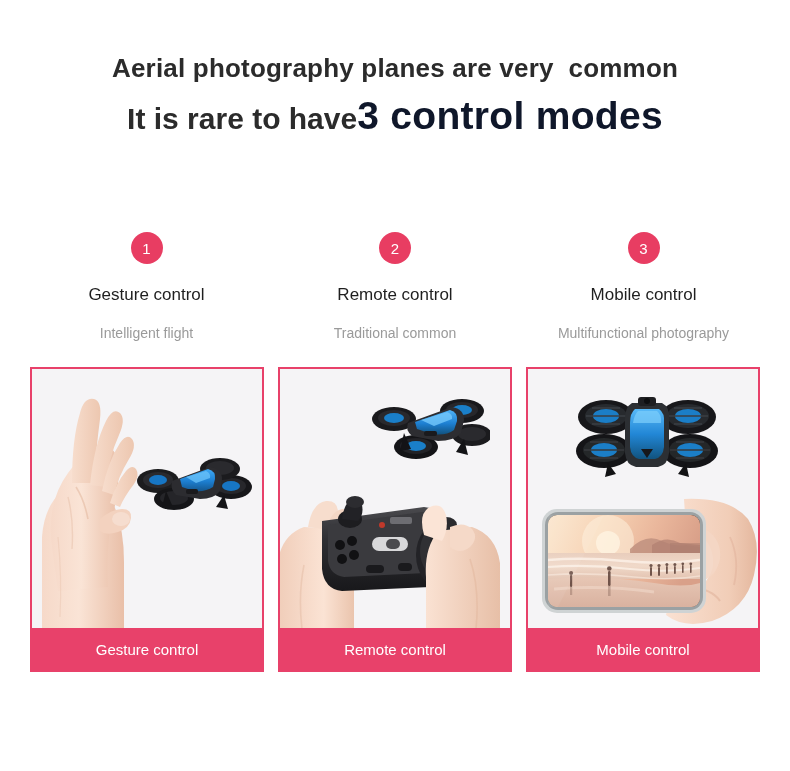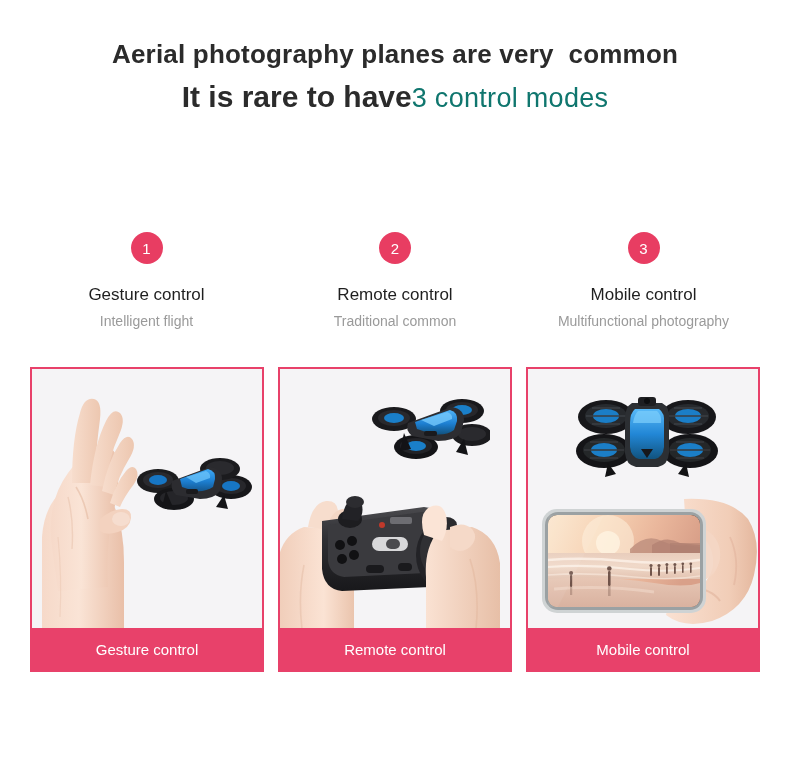--- a/index.html
+++ b/index.html
@@ -8,21 +8,21 @@
     width: 790px;
     height: 771px;
     background: #ffffff;
     font-family: "Liberation Sans", sans-serif;
     overflow: hidden;
     position: relative;
   }
 
   
   .headline {
-    padding-top: 38px;
+    padding-top: 52px;
     text-align: center;
   }
   .headline-line1 {
     font-size: 26px;
     font-weight: bold;
     color: #2b2b2b;
     letter-spacing: 0.2px;
     line-height: 1.25;
     white-space: pre;
   }
@@ -31,23 +31,23 @@
     line-height: 1.2;
     white-space: nowrap;
   }
   .headline-plain {
     font-size: 30px;
     font-weight: bold;
     color: #2b2b2b;
     vertical-align: baseline;
   }
   .headline-accent {
-    font-size: 27px;
-    font-weight: normal;
-    color: #0f766e;
+    font-size: 39px;
+    font-weight: bold;
+    color: #0f172a;
     vertical-align: baseline;
     letter-spacing: 0.3px;
   }
 
   
   .columns {
     position: absolute;
     top: 232px;
     left: 30px;
     width: 730px;
@@ -72,21 +72,21 @@
     justify-content: center;
     line-height: 1;
   }
   .step-title {
     margin-top: 21px;
     font-size: 17px;
     color: #1f1f1f;
     white-space: nowrap;
   }
   .step-sub {
-    margin-top: 8px;
+    margin-top: 20px;
     font-size: 14px;
     color: #9a9a9a;
     white-space: nowrap;
   }
 
   
   .cards {
     position: absolute;
     top: 367px;
     left: 30px;

